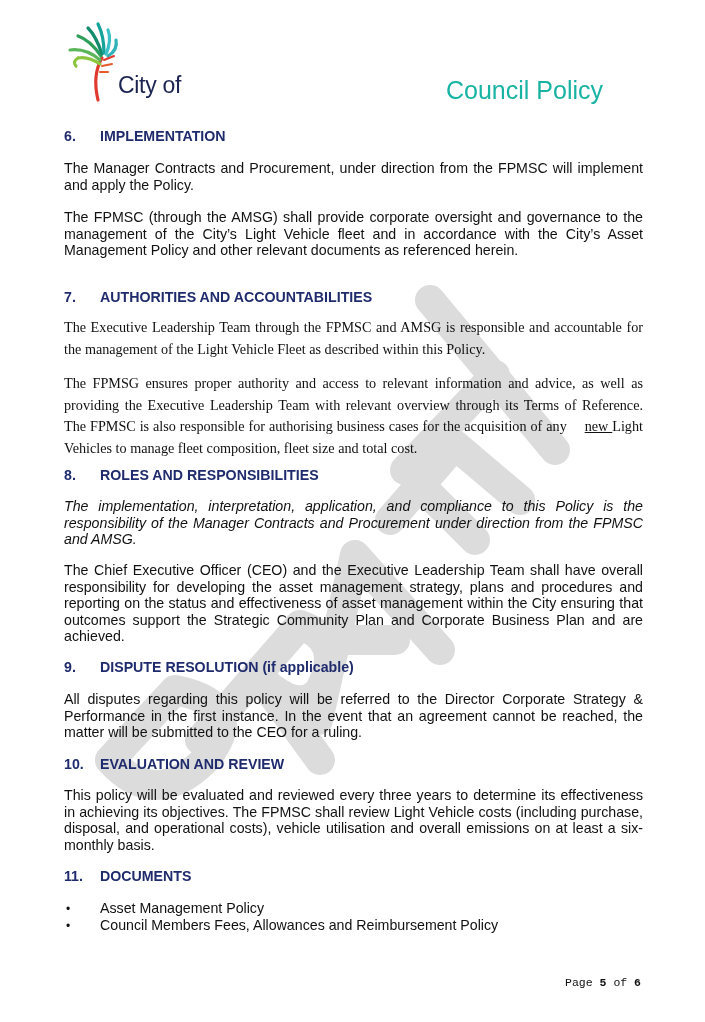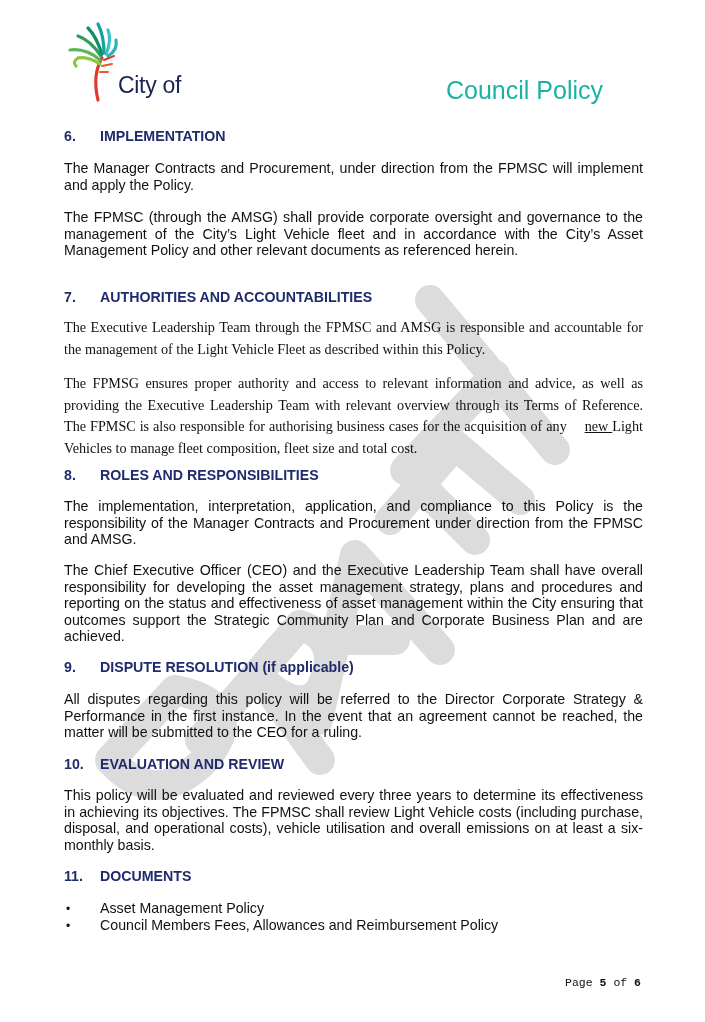--- a/index.html
+++ b/index.html
@@ -185,21 +185,21 @@
 
   <div class="section-heading" style="top:289px;">
     <span class="num">7.</span><span>AUTHORITIES AND ACCOUNTABILITIES</span>
   </div>
   <p class="para loose" style="top:317px;">The Executive Leadership Team through the FPMSC and AMSG is responsible and accountable for the management of the Light Vehicle Fleet as described within this Policy.</p>
   <p class="para loose" style="top:373px;"><span>The FPMSG ensures proper authority and access to relevant information and advice, as well as providing the Executive Leadership Team with relevant overview through its Terms of Reference. The FPMSC is also responsible for authorising business cases for the acquisition of any </span><span class="u">new </span><span>Light Vehicles to manage fleet composition, fleet size and total cost.</span></p>
 
   <div class="section-heading" style="top:467px;">
     <span class="num">8.</span><span>ROLES AND RESPONSIBILITIES</span>
   </div>
-  <p class="para" style="top:498px;">The implementation, interpretation, application, and compliance to this Policy is the responsibility of the Manager Contracts and Procurement under direction from the FPMSC and AMSG.</p>
+  <p class="para" style="top:498px;font-style:italic;">The implementation, interpretation, application, and compliance to this Policy is the responsibility of the Manager Contracts and Procurement under direction from the FPMSC and AMSG.</p>
   <p class="para" style="top:562px;">The Chief Executive Officer (CEO) and the Executive Leadership Team shall have overall responsibility for developing the asset management strategy, plans and procedures and reporting on the status and effectiveness of asset management within the City ensuring that outcomes support the Strategic Community Plan and Corporate Business Plan and are achieved.</p>
 
   <div class="section-heading" style="top:659px;">
     <span class="num">9.</span><span>DISPUTE RESOLUTION (if applicable)</span>
   </div>
   <p class="para" style="top:691px;">All disputes regarding this policy will be referred to the Director Corporate Strategy &amp; Performance in the first instance. In the event that an agreement cannot be reached, the matter will be submitted to the CEO for a ruling.</p>
 
   <div class="section-heading" style="top:756px;">
     <span class="num">10.</span><span>EVALUATION AND REVIEW</span>
   </div>

